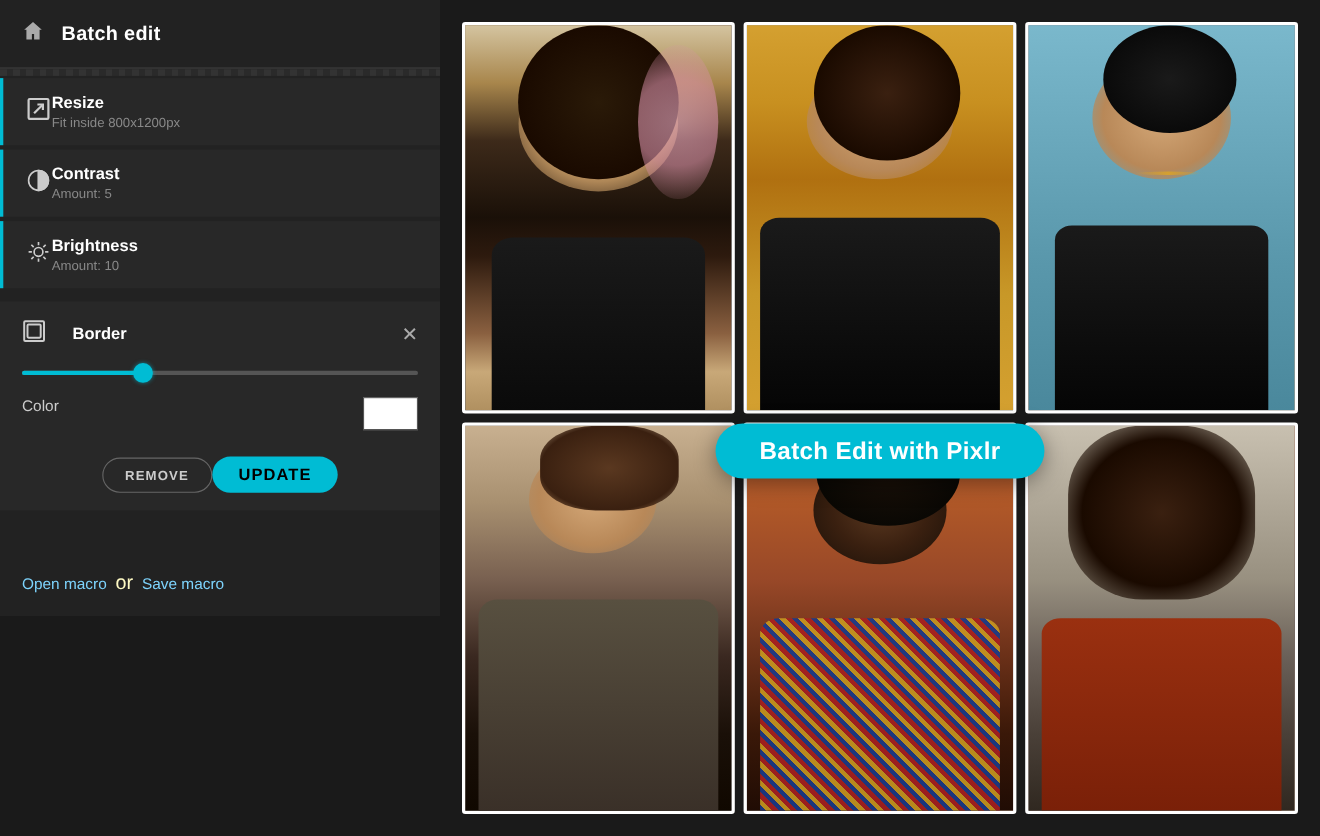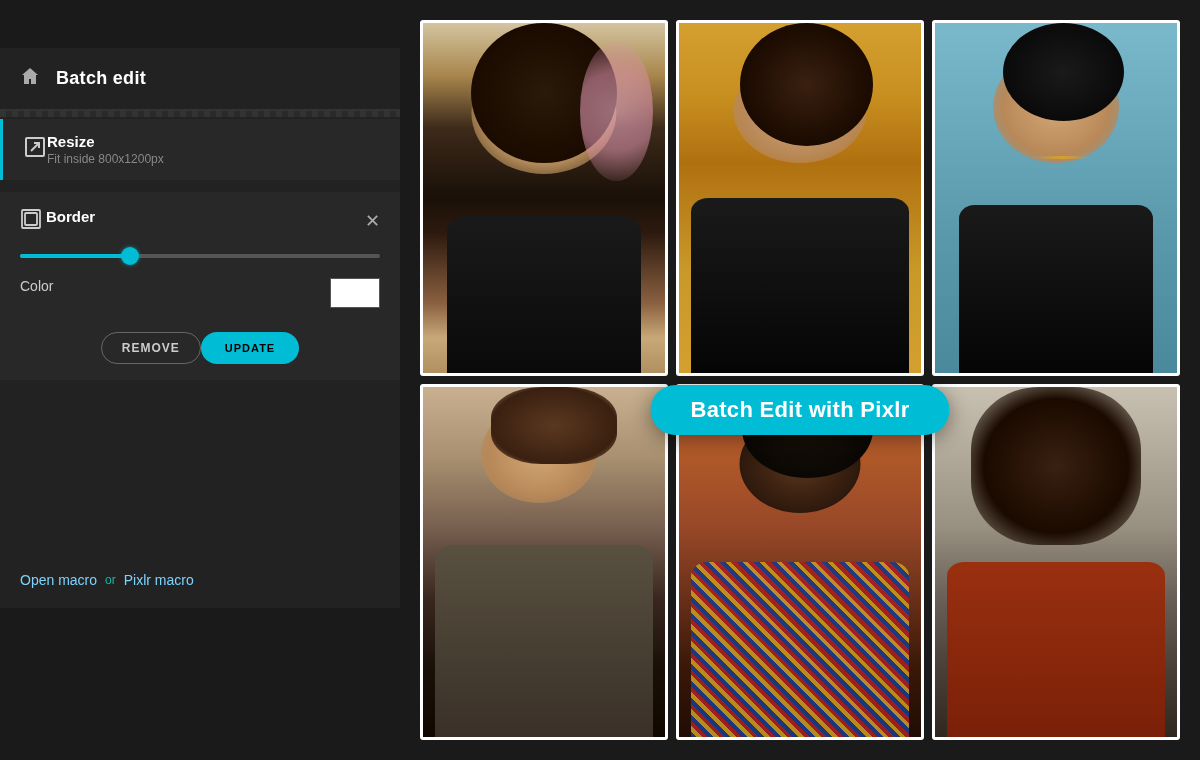--- a/index.html
+++ b/index.html
@@ -13,21 +13,20 @@
     }
 
     
     #sidebar {
       width: 400px;
       min-width: 400px;
       background: #222222;
       display: flex;
       flex-direction: column;
       height: 560px;
-      margin-top: 48px;
     }
 
     #sidebar-header {
       display: flex;
       align-items: center;
       gap: 16px;
       padding: 18px 20px;
       border-bottom: 2px solid #333;
     }
 
@@ -94,21 +93,22 @@
 
     #border-header {
       display: flex;
       align-items: center;
       justify-content: space-between;
       margin-bottom: 20px;
     }
 
     #border-header-left {
       display: flex;
-      gap: 4px;
+      align-items: center;
+      gap: 24px;
     }
 
     #border-header .border-title {
       color: #ffffff;
       font-size: 15px;
       font-weight: 600;
     }
 
     #border-header .close-btn {
       color: #aaa;
@@ -179,20 +179,21 @@
       width: 50px;
       height: 30px;
       background: #ffffff;
       border: 1px solid #555;
       cursor: pointer;
     }
 
     .btn-row {
       display: flex;
       justify-content: center;
+      align-items: center;
     }
 
     .btn-remove {
       background: transparent;
       border: 1px solid #666;
       color: #cccccc;
       padding: 8px 20px;
       border-radius: 20px;
       font-size: 12px;
       font-weight: 600;
@@ -200,21 +201,21 @@
       cursor: pointer;
       text-transform: uppercase;
     }
 
     .btn-update {
       background: #00bcd4;
       border: none;
       color: #000;
       padding: 8px 24px;
       border-radius: 20px;
-      font-size: 11px;
+      font-size: 15px;
       font-weight: 700;
       letter-spacing: 1px;
       cursor: pointer;
       text-transform: uppercase;
     }
 
     #macro-row {
       margin-top: auto;
       padding: 20px;
       display: flex;
@@ -223,22 +224,22 @@
     }
 
     .macro-link {
       color: #7dd3fc;
       font-size: 14px;
       cursor: pointer;
       text-decoration: none;
     }
 
     .macro-or {
-      color: #14b8a6;
-      font-size: 12px;
+      color: #fef9c3;
+      font-size: 18px;
     }
 
     
     #main-content {
       flex: 1;
       background: #1a1a1a;
       padding: 20px;
       display: grid;
       grid-template-columns: 1fr 1fr 1fr;
       grid-template-rows: 1fr 1fr;
@@ -315,21 +316,53 @@
         <line x1="7" y1="15" x2="15" y2="7"></line>
         <polyline points="10,7 15,7 15,12"></polyline>
       </svg>
     </span>
     <div class="tool-item-text">
       <div class="tool-name">Resize</div>
       <div class="tool-desc">Fit inside 800x1200px</div>
     </div>
   </div>
 
-
+  <div class="tool-item">
+    <span class="tool-item-icon">
+      <svg width="22" height="22" viewBox="0 0 22 22" fill="none" stroke="#ccc" stroke-width="1.5">
+        <circle cx="11" cy="11" r="9"></circle>
+        <path d="M11 2 A9 9 0 0 1 11 20 Z" fill="#ccc"></path>
+        <line x1="11" y1="2" x2="11" y2="20" stroke="#ccc"></line>
+      </svg>
+    </span>
+    <div class="tool-item-text">
+      <div class="tool-name">Contrast</div>
+      <div class="tool-desc">Amount: 5</div>
+    </div>
+  </div>
+
+  <div class="tool-item">
+    <span class="tool-item-icon">
+      <svg width="22" height="22" viewBox="0 0 22 22" fill="none" stroke="#ccc" stroke-width="1.5">
+        <circle cx="11" cy="11" r="4"></circle>
+        <line x1="11" y1="2" x2="11" y2="5"></line>
+        <line x1="11" y1="17" x2="11" y2="20"></line>
+        <line x1="2" y1="11" x2="5" y2="11"></line>
+        <line x1="17" y1="11" x2="20" y2="11"></line>
+        <line x1="4.5" y1="4.5" x2="6.6" y2="6.6"></line>
+        <line x1="15.4" y1="15.4" x2="17.5" y2="17.5"></line>
+        <line x1="17.5" y1="4.5" x2="15.4" y2="6.6"></line>
+        <line x1="6.6" y1="15.4" x2="4.5" y2="17.5"></line>
+      </svg>
+    </span>
+    <div class="tool-item-text">
+      <div class="tool-name">Brightness</div>
+      <div class="tool-desc">Amount: 10</div>
+    </div>
+  </div>
 
   <div id="border-section">
     <div id="border-header">
       <div id="border-header-left">
         <span>
           <svg width="22" height="22" viewBox="0 0 22 22" fill="none" stroke="#ccc" stroke-width="1.8">
             <rect x="2" y="2" width="18" height="18" rx="1"></rect>
             <rect x="5" y="5" width="12" height="12" rx="1"></rect>
           </svg>
         </span>
@@ -353,21 +386,21 @@
 
     <div class="btn-row">
       <button class="btn-remove">REMOVE</button>
       <button class="btn-update">UPDATE</button>
     </div>
   </div>
 
   <div id="macro-row">
     <a class="macro-link">Open macro</a>
     <span class="macro-or">or</span>
-    <a class="macro-link">Pixlr macro</a>
+    <a class="macro-link">Save macro</a>
   </div>
 
 </div>
 
 <div id="main-content">
 
   <div class="photo-card photo-1">
 
     <div style="width:100%;height:100%;background:linear-gradient(180deg, #d4c4a0 0%, #a8864c 15%, #3d2a1a 30%, #1a1008 50%, #2d1a0e 60%, #8a6040 80%, #c8a878 90%, #b09060 100%); position:relative; overflow:hidden;">
 

